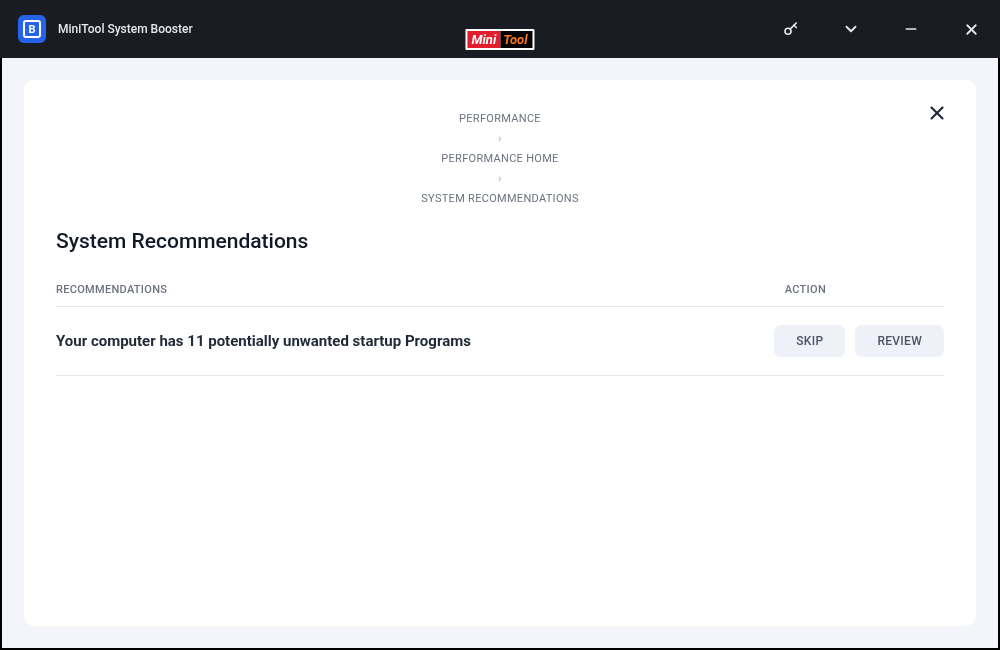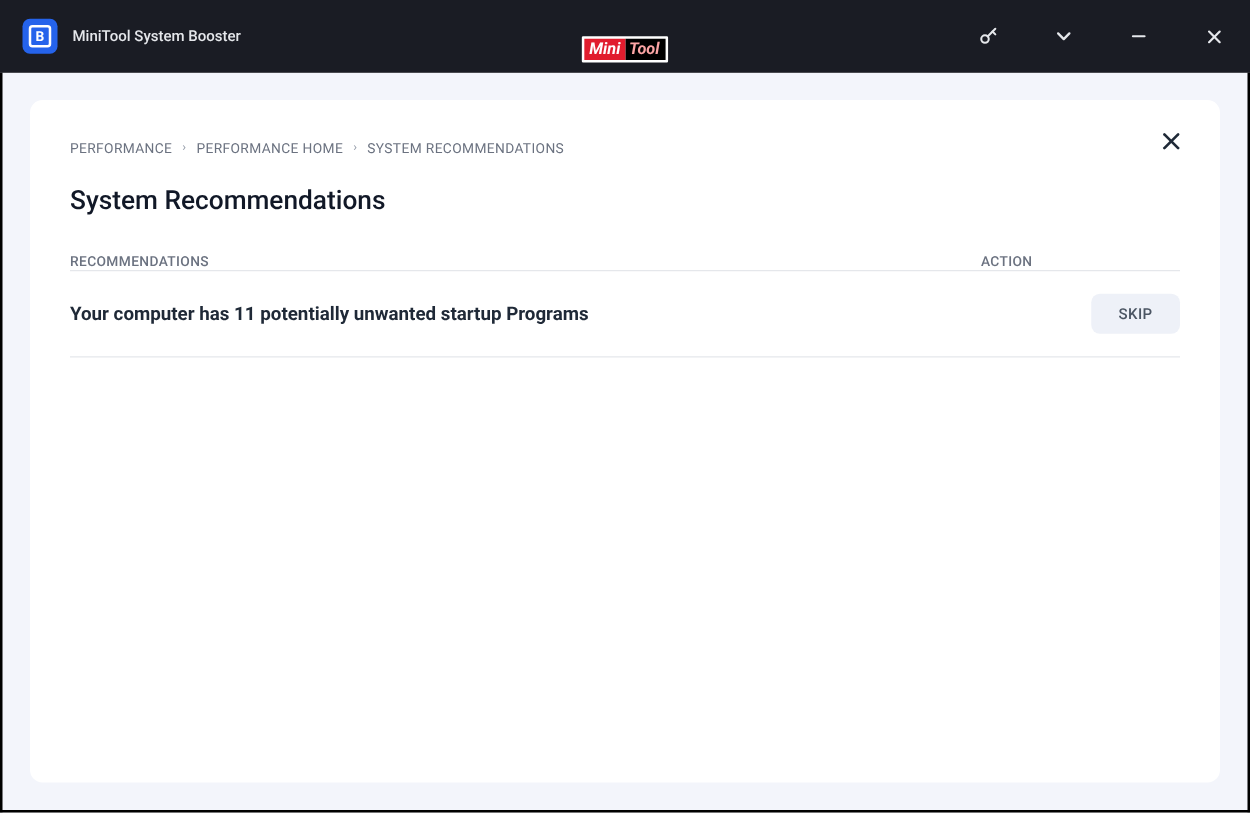--- a/index.html
+++ b/index.html
@@ -73,21 +73,21 @@
       border-radius: 1px;
       margin-top: 20px;
     }
     .brand-mini {
       background: #e11d2e;
       color: #fff;
       padding: 1px 4px;
     }
     .brand-tool {
       background: #000;
-      color: #fca5a5;
+      color: #f97316;
       padding: 1px 5px 1px 3px;
     }
     .titlebar-controls {
       margin-left: auto;
       display: flex;
       align-items: center;
       gap: 38px;
     }
     .titlebar-btn {
       width: 22px;
@@ -114,20 +114,21 @@
       position: relative;
     }
     .breadcrumb {
       display: flex;
       align-items: center;
       gap: 8px;
       font-size: 11px;
       color: #6b7280;
       letter-spacing: 0.3px;
       margin-bottom: 24px;
+      flex-direction: column;
     }
     .breadcrumb-link {
       cursor: pointer;
       text-transform: uppercase;
     }
     .breadcrumb-sep {
       color: #9ca3af;
       font-size: 10px;
     }
     .breadcrumb-current {
@@ -143,21 +144,21 @@
     .page-title {
       font-size: 21px;
       font-weight: 500;
       color: #111827;
       margin-bottom: 30px;
     }
     .table-header {
       display: flex;
       justify-content: space-between;
       border-bottom: 1px solid #e5e7eb;
-      padding-bottom: 0;
+      padding-bottom: 10px;
       margin-bottom: 0;
     }
     .th {
       font-size: 11px;
       color: #6b7280;
       font-weight: 500;
       letter-spacing: 0.3px;
     }
     .th-action {
       margin-right: 118px;
@@ -258,19 +259,20 @@
 
       <div class="table-header">
         <span class="th">RECOMMENDATIONS</span>
         <span class="th th-action">ACTION</span>
       </div>
 
       <div class="row">
         <span class="row-text">Your computer has 11 potentially unwanted startup Programs</span>
         <div class="row-actions">
           <button class="action-btn">SKIP</button>
+          <button class="action-btn">REVIEW</button>
         </div>
       </div>
 
     </div>
   </div>
 
 </div>
 
 </body></html>

